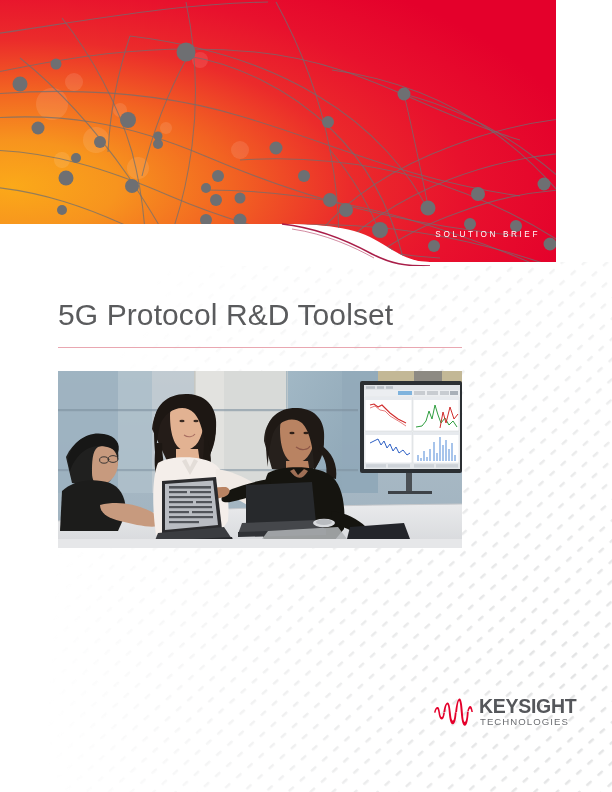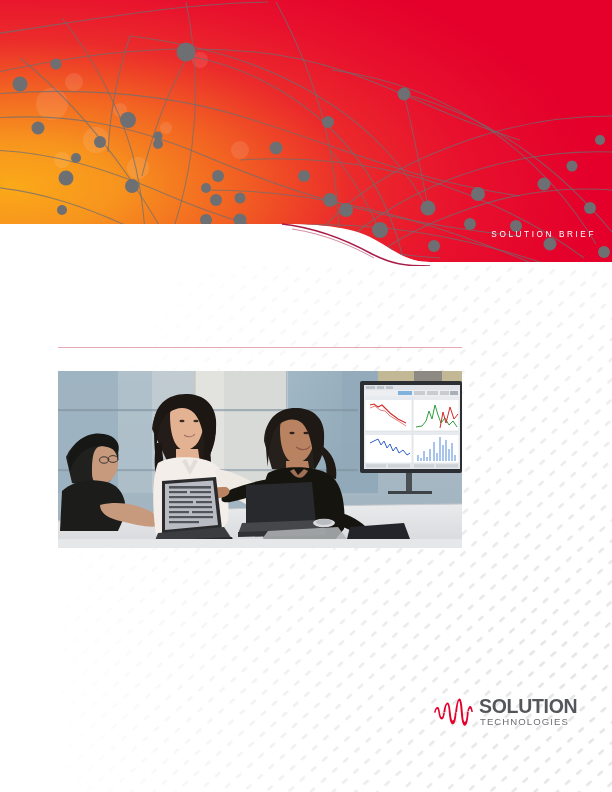--- a/index.html
+++ b/index.html
@@ -26,21 +26,21 @@
     left: 0; top: 0;
     width: 612px; height: 792px;
     pointer-events: none;
     z-index: 0;
   }
 
   
   .header {
     position: absolute;
     left: 0; top: 0;
-    width: 612px;
+    width: 556px;
     height: 266px;
     overflow: hidden;
     z-index: 2;
   }
   .header-svg { display: block; width: 612px; height: 266px; }
 
   .solution-brief {
     position: absolute;
     right: 16px;
     top: 230px;
@@ -261,20 +261,21 @@
         <path d="M0,224 H280 C 302,224 342,226 368,239
                  C 392,251 404,262 430,262 H612 V266 H0 Z" fill="#ffffff"></path>
         <path d="M282,224 C 318,228 350,242 372,254 C 392,264 404,266 430,266" fill="none" stroke="#A4123F" stroke-width="1.6" stroke-opacity="0.95"></path>
         <path d="M292,229 C 326,234 354,247 374,258" fill="none" stroke="#A4123F" stroke-width="0.9" stroke-opacity="0.55"></path>
       </g>
     </svg>
 
     <div class="solution-brief">SOLUTION BRIEF</div>
   </div>
 
+  <h1 class="title">5G Protocol R&amp;D Toolset</h1>
 
   <div class="title-rule"></div>
 
   <div class="hero-photo">
     <svg class="hero-svg" viewBox="0 0 404 177" xmlns="http://www.w3.org/2000/svg">
       <defs>
         <linearGradient id="wallG" x1="0" y1="0" x2="0" y2="1">
           <stop offset="0%" stop-color="#b9c6cf"></stop>
           <stop offset="55%" stop-color="#a7b8c4"></stop>
           <stop offset="100%" stop-color="#9fb2bf"></stop>
@@ -508,17 +509,17 @@
                  C 29.6,30.0 28.4,24.2 27.8,16.2
                  C 27.3,9.2 26.8,5.0 26.1,5.0
                  C 25.4,5.0 24.8,9.4 24.1,16.0 Z"></path>
         <path d="M34.2,15.6 C 35.0,11.4 36.3,9.8 37.4,10.0
                  C 38.6,10.2 39.4,12.6 39.9,16.0
                  L 38.4,16.0
                  C 38.0,13.8 37.6,12.6 37.1,12.6
                  C 36.6,12.6 36.1,13.7 35.7,15.6 Z"></path>
       </g>
     </svg>
-    <div class="logo-word">SOLUTION</div>
+    <div class="logo-word">KEYSIGHT</div>
     <div class="logo-sub">TECHNOLOGIES</div>
   </div>
 
 </div>
 
 </body></html>

